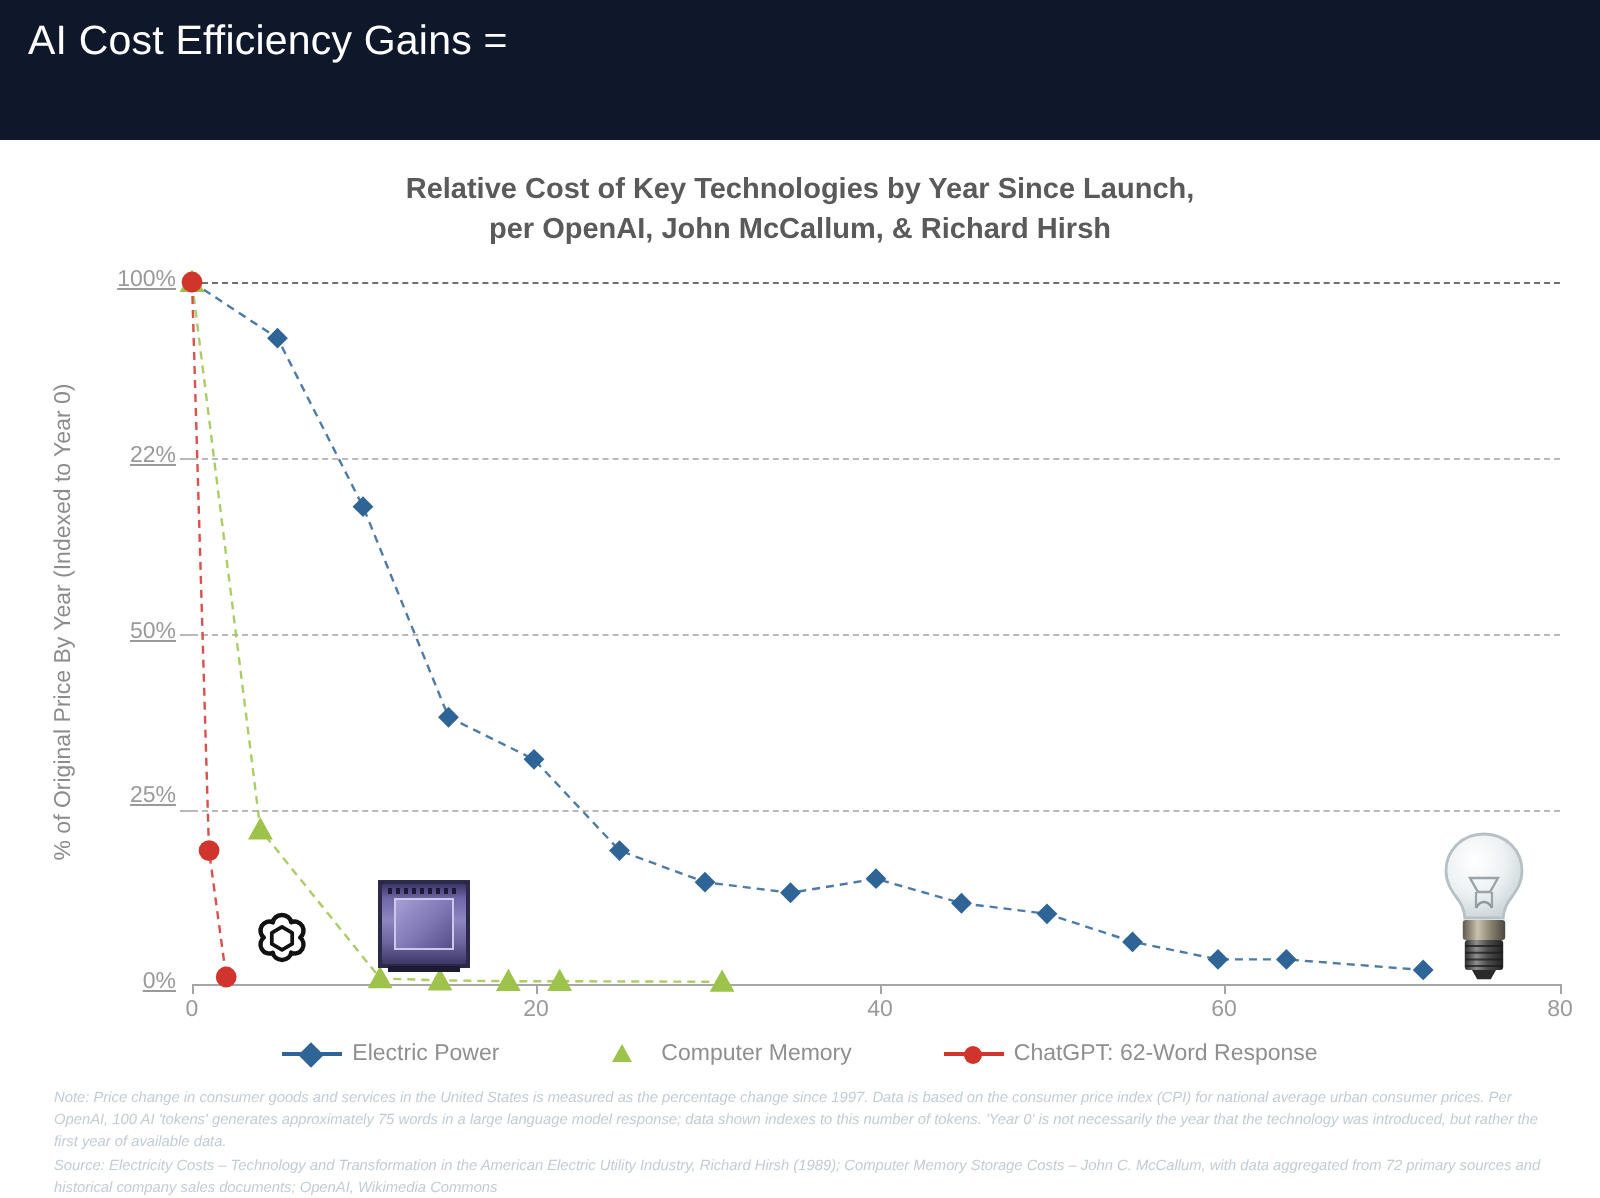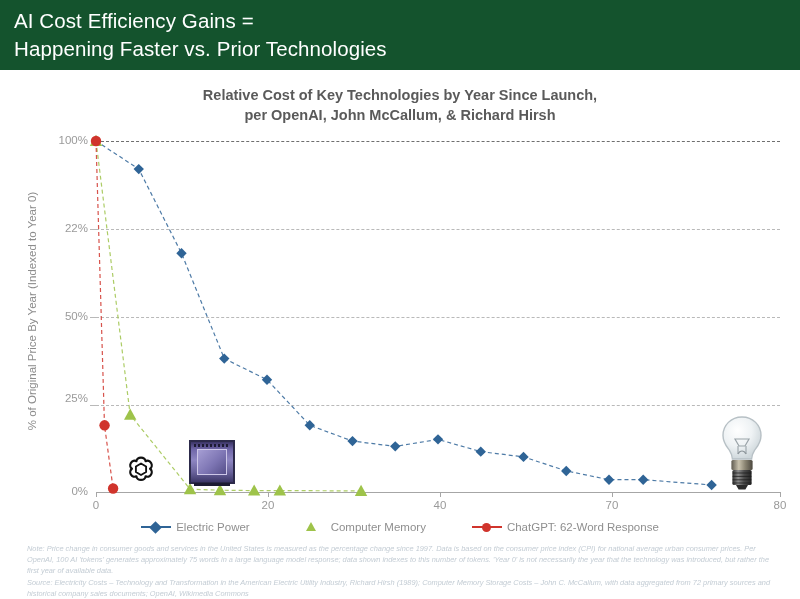--- a/index.html
+++ b/index.html
@@ -7,21 +7,21 @@
     width: 800px; height: 599px;
     font-family: "Liberation Sans", sans-serif;
     background: #ffffff;
     overflow: hidden;
   }
   #slide { position: relative; width: 800px; height: 599px; background:#fff; }
 
   
   #header {
     position: absolute; left: 0; top: 0; width: 800px; height: 70px;
-    background: #14532d;
+    background: #0f172a;
     padding: 7px 0 0 14px;
   }
   #header .hline {
     color: #ffffff;
     font-size: 20.5px;
     line-height: 28px;
     font-weight: 400;
     letter-spacing: .1px;
     white-space: nowrap;
   }
@@ -54,21 +54,21 @@
   }
   .xtick {
     position: absolute; top: 492px; width: 1px; height: 5px; background: #a6a6a6;
   }
   .xtick-label {
     position: absolute; top: 499px; width: 40px; margin-left: -20px;
     text-align: center; font-size: 11.5px; color: #9a9a9a;
   }
   .ytick-label {
     position: absolute; left: 36px; width: 52px;
-    text-align: right; font-size: 11.5px; color: #9a9a9a;
+    text-align: right; font-size: 11.5px; color: #9a9a9a; text-decoration: underline;
   }
   .ytick-mark {
     position: absolute; left: 90px; width: 6px; height: 1px; background:#b9b9b9;
   }
 
   #y-axis-title {
     position: absolute;
     left: -133px; top: 305px;
     width: 330px;
     transform: rotate(-90deg);
@@ -133,21 +133,20 @@
   }
   #footnote p { margin: 0; }
 </style>
 </head>
 <body>
 
 <div id="slide">
 
   <div id="header">
     <div class="hline">AI Cost Efficiency Gains =</div>
-    <div class="hline">Happening Faster vs. Prior Technologies</div>
   </div>
 
   <div id="chart-title">
     <div>Relative Cost of Key Technologies by Year Since Launch,</div>
     <div>per OpenAI, John McCallum, &amp; Richard Hirsh</div>
   </div>
 
   <div id="y-axis-title">% of Original Price By Year (Indexed to Year 0)</div>
 
   <div class="ytick-label" style="top:134px">100%</div>
@@ -170,21 +169,21 @@
   <div id="x-axis"></div>
   <div class="xtick" style="left:96px"></div>
   <div class="xtick" style="left:268px"></div>
   <div class="xtick" style="left:440px"></div>
   <div class="xtick" style="left:612px"></div>
   <div class="xtick" style="left:780px"></div>
 
   <div class="xtick-label" style="left:96px">0</div>
   <div class="xtick-label" style="left:268px">20</div>
   <div class="xtick-label" style="left:440px">40</div>
-  <div class="xtick-label" style="left:612px">70</div>
+  <div class="xtick-label" style="left:612px">60</div>
   <div class="xtick-label" style="left:780px">80</div>
 
   <svg id="series-svg" viewBox="0 0 800 599">
       <g>
         <path d="M96.0 141.0 L138.8 169.1 L181.5 253.3 L224.3 358.6 L267.0 379.7 L309.8 425.3 L352.5 441.1 L395.3 446.4 L438.0 439.4 L480.8 451.6 L523.5 456.9 L566.3 470.9 L609.0 479.7 L643.2 479.7 L711.6 485.0" fill="none" stroke="#2f6496" stroke-width="1.2" stroke-dasharray="4,3" opacity=".85"></path>
         <polygon points="96,135.8 101.2,141 96,146.2 90.8,141" fill="#2f6496"></polygon>
         <polygon points="138.75,163.88 143.95,169.07999999999998 138.75,174.27999999999997 133.55,169.07999999999998" fill="#2f6496"></polygon>
         <polygon points="181.5,248.12 186.7,253.32 181.5,258.52 176.3,253.32" fill="#2f6496"></polygon>
         <polygon points="224.25,353.42 229.45,358.62 224.25,363.82 219.05,358.62" fill="#2f6496"></polygon>
         <polygon points="267,374.48 272.2,379.68 267,384.88 261.8,379.68" fill="#2f6496"></polygon>

